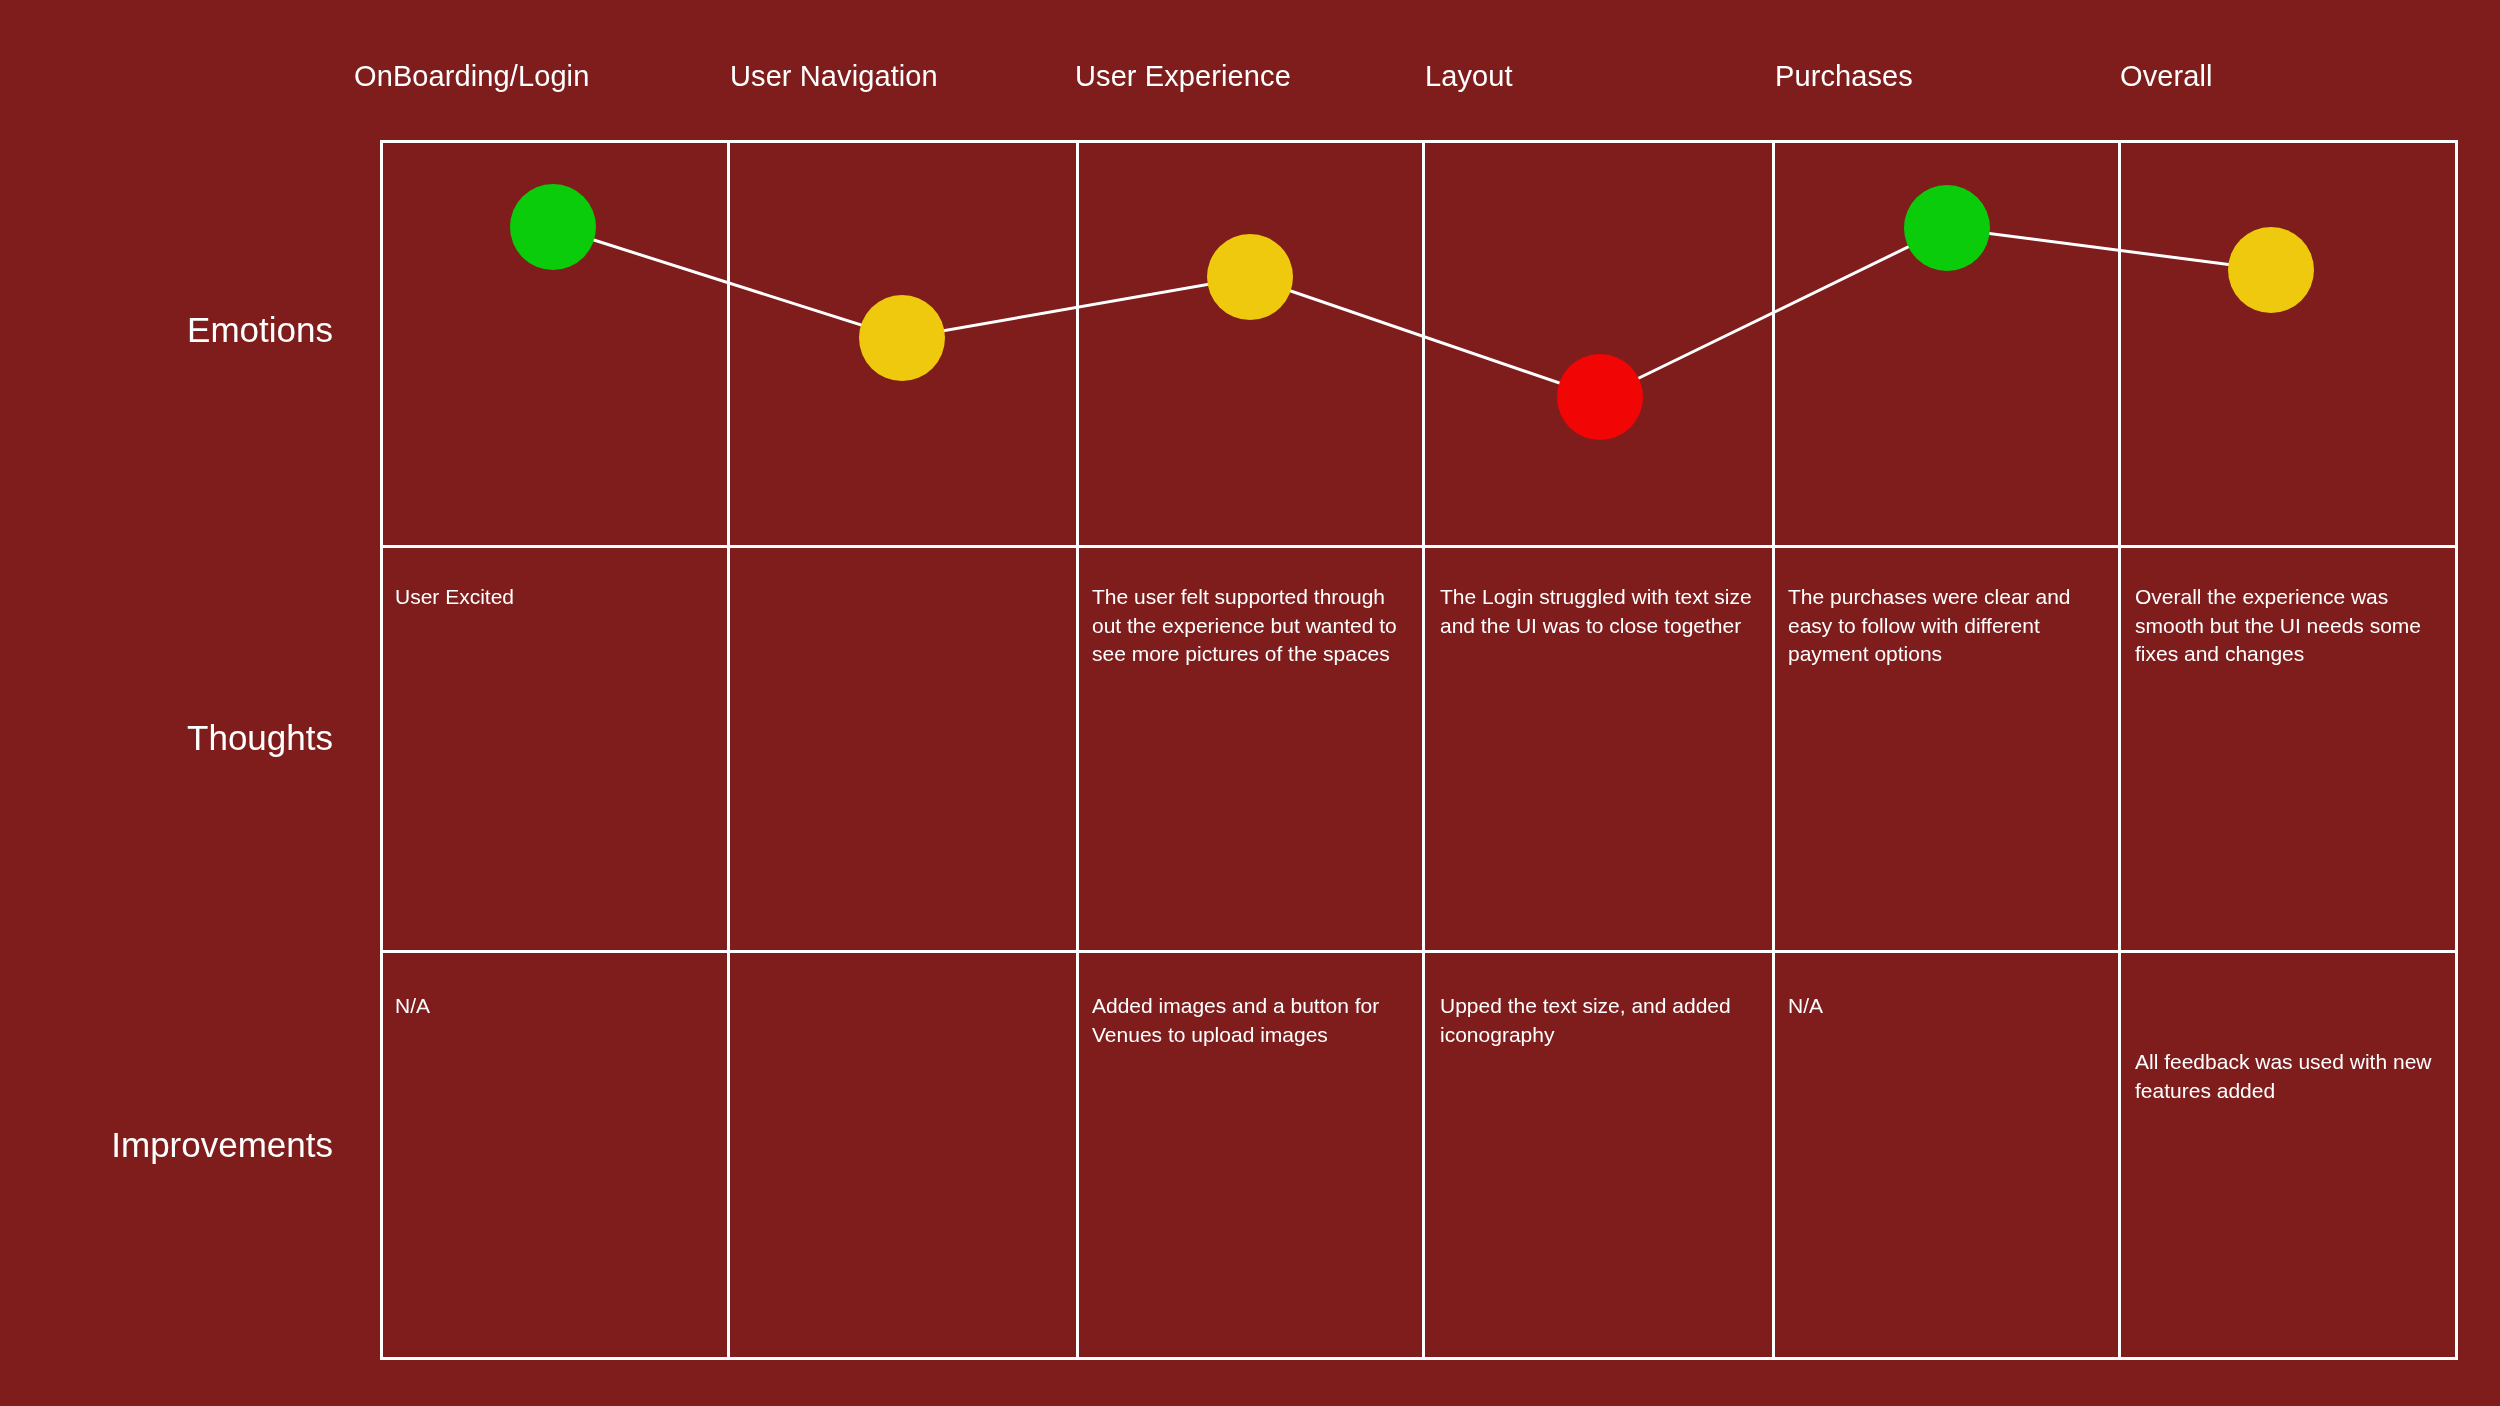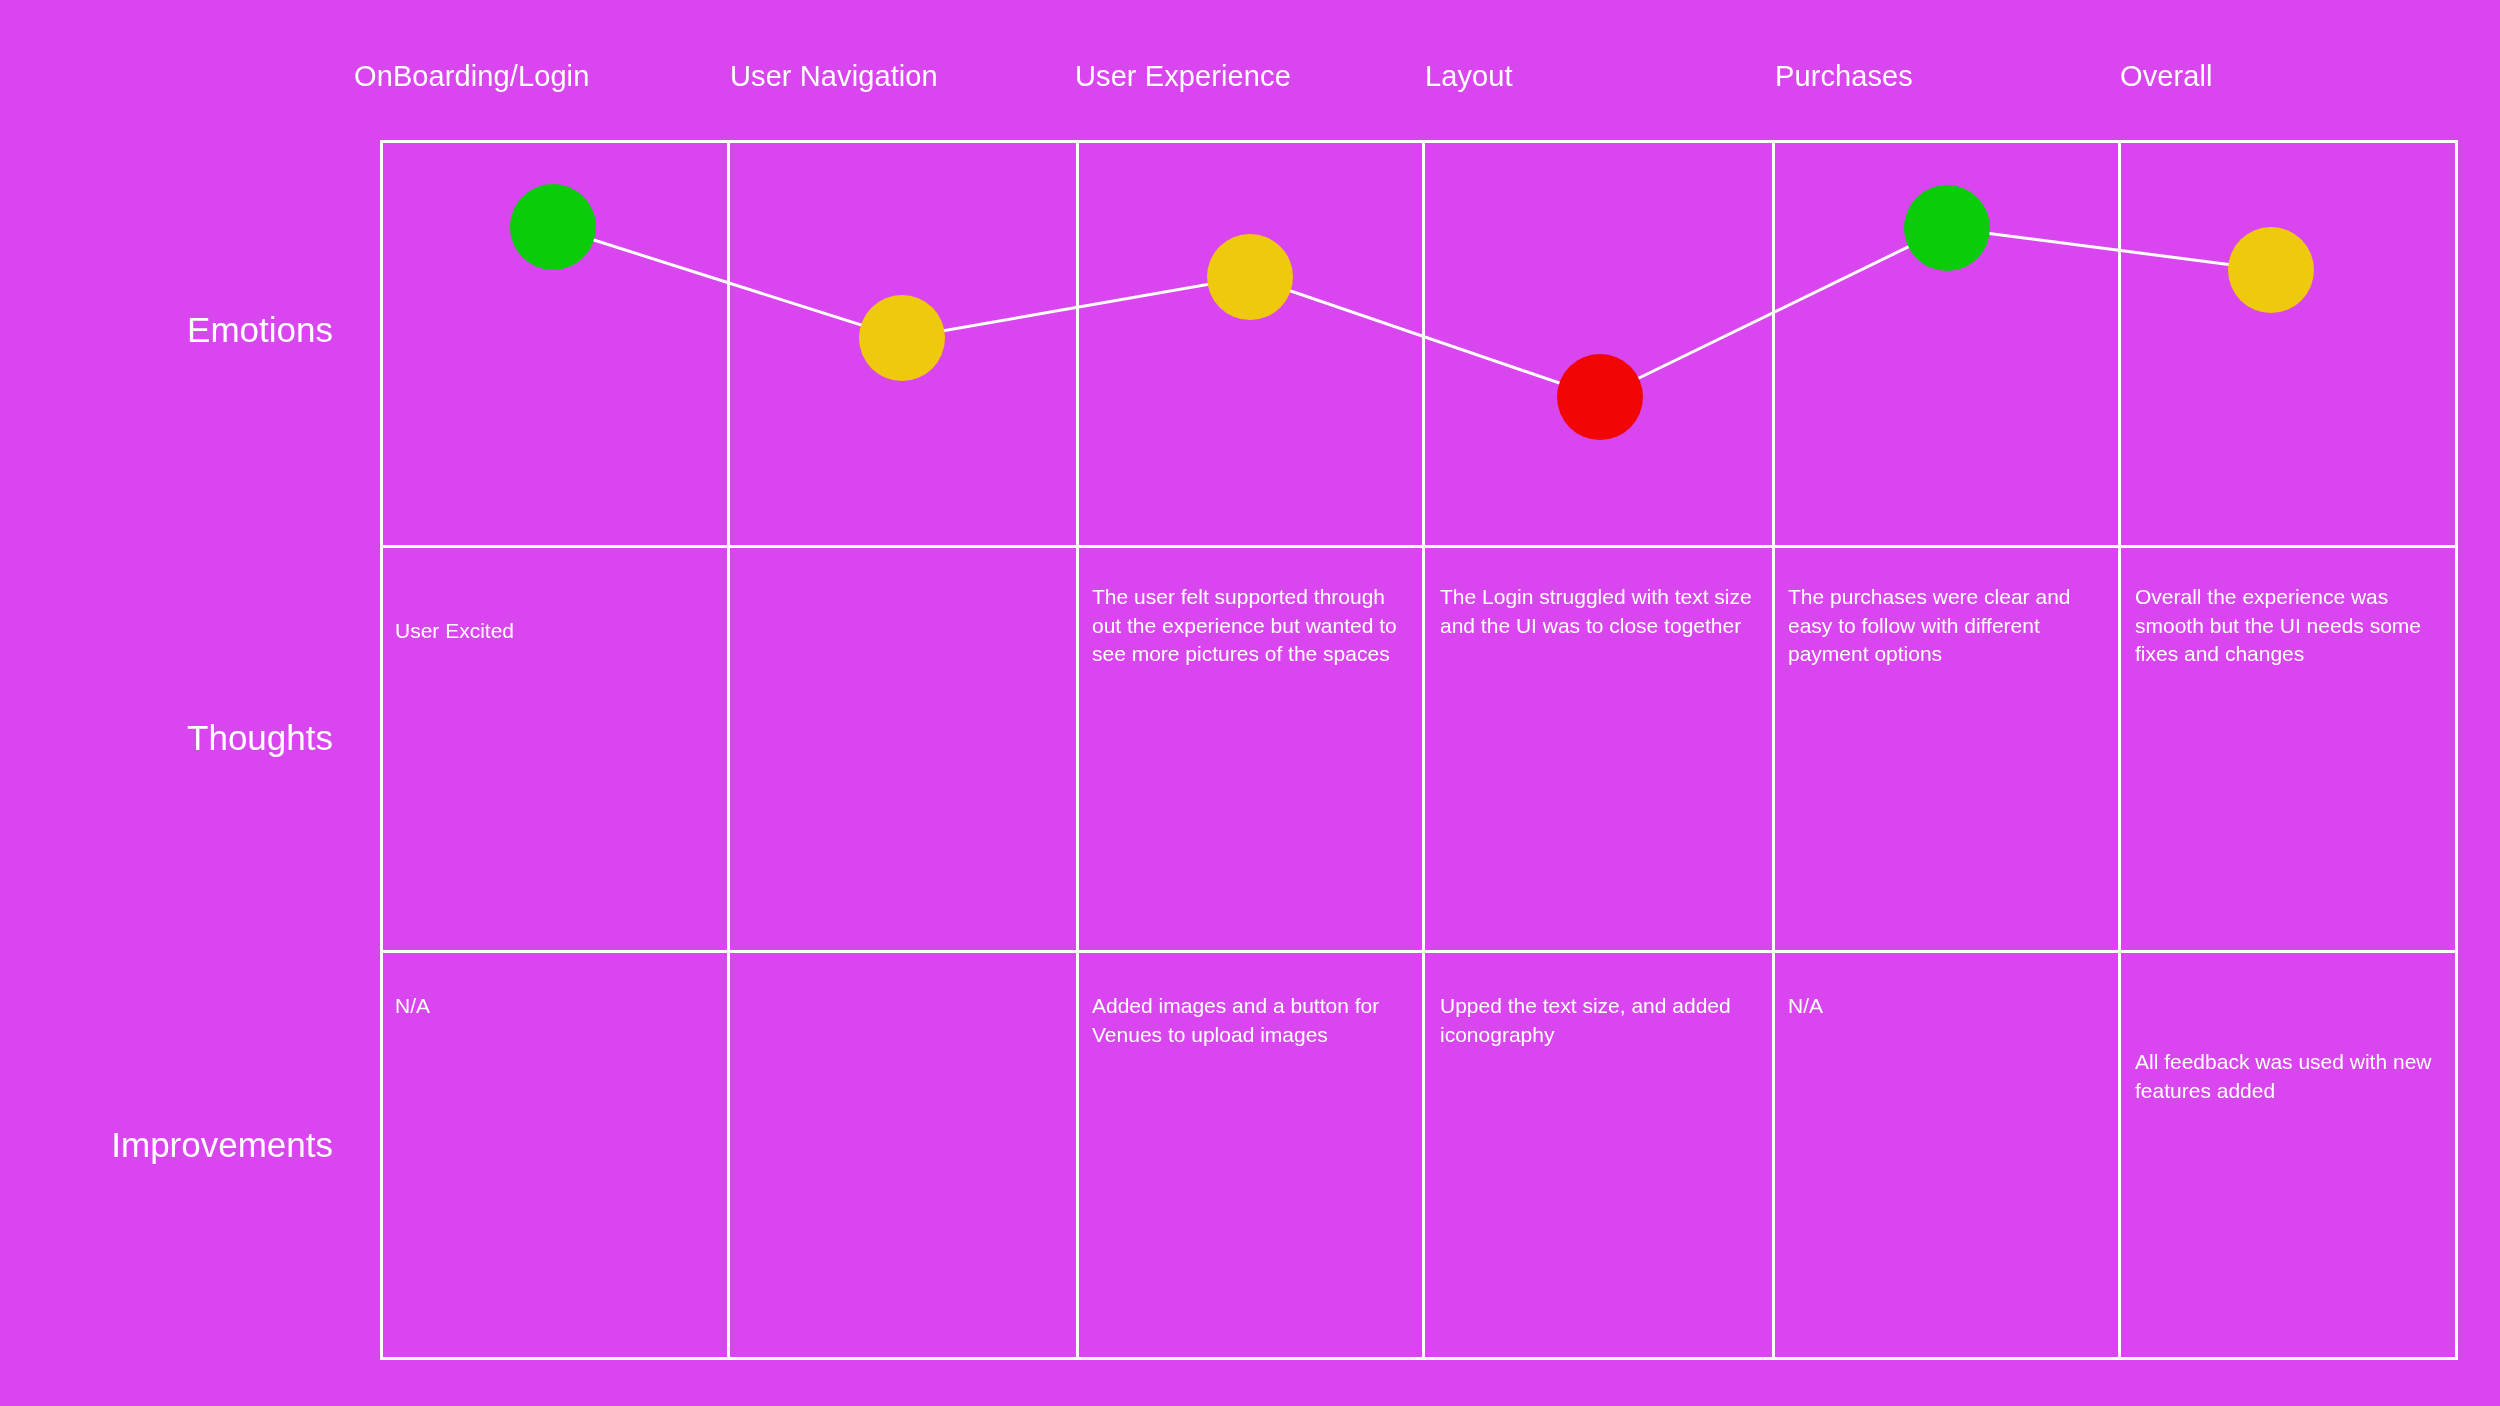--- a/index.html
+++ b/index.html
@@ -15,21 +15,21 @@
     font-family: "Liberation Sans", sans-serif;
     color: #ffffff;
     position: relative;
   }
 
   #board {
     position: absolute;
     left: 0; top: 0;
     width: 2500px;
     height: 1406px;
-    background: #d946ef;
+    background: #7f1d1d;
   }
 
   
   .col-headers {
     position: absolute;
     left: 380px;
     top: 55px;
     width: 2078px;
     height: 60px;
   }
@@ -146,21 +146,21 @@
     </svg>
 
     <div class="dot" style="left:510px; top:184px; width:86px; height:86px; background:#0ACC0A;"></div>
     <div class="dot" style="left:859px; top:295px; width:86px; height:86px; background:#EFC90E;"></div>
     <div class="dot" style="left:1207px; top:234px; width:86px; height:86px; background:#EFC90E;"></div>
     <div class="dot" style="left:1557px; top:354px; width:86px; height:86px; background:#F20505;"></div>
     <div class="dot" style="left:1904px; top:185px; width:86px; height:86px; background:#0ACC0A;"></div>
     <div class="dot" style="left:2228px; top:227px; width:86px; height:86px; background:#EFC90E;"></div>
   </div>
 
-  <div class="cell-text" style="left:395px;  top:617px; width:320px;">User Excited</div>
+  <div class="cell-text" style="left:395px;  top:583px; width:320px;">User Excited</div>
   <div class="cell-text" style="left:1092px; top:583px; width:320px;">The user felt supported through out the experience but wanted to see more pictures of the spaces</div>
   <div class="cell-text" style="left:1440px; top:583px; width:320px;">The Login struggled with text size and the UI was to close together</div>
   <div class="cell-text" style="left:1788px; top:583px; width:330px;">The purchases were clear and easy to follow with different payment options</div>
   <div class="cell-text" style="left:2135px; top:583px; width:310px;">Overall the experience was smooth but the UI needs some fixes and changes</div>
 
   <div class="cell-text" style="left:395px;  top:992px; width:320px;">N/A</div>
   <div class="cell-text" style="left:1092px; top:992px; width:325px;">Added images and a button for Venues to upload images</div>
   <div class="cell-text" style="left:1440px; top:992px; width:320px;">Upped the text size, and added iconography</div>
   <div class="cell-text" style="left:1788px; top:992px; width:320px;">N/A</div>
   <div class="cell-text" style="left:2135px; top:1048px; width:310px;">All feedback was used with new features added</div>

